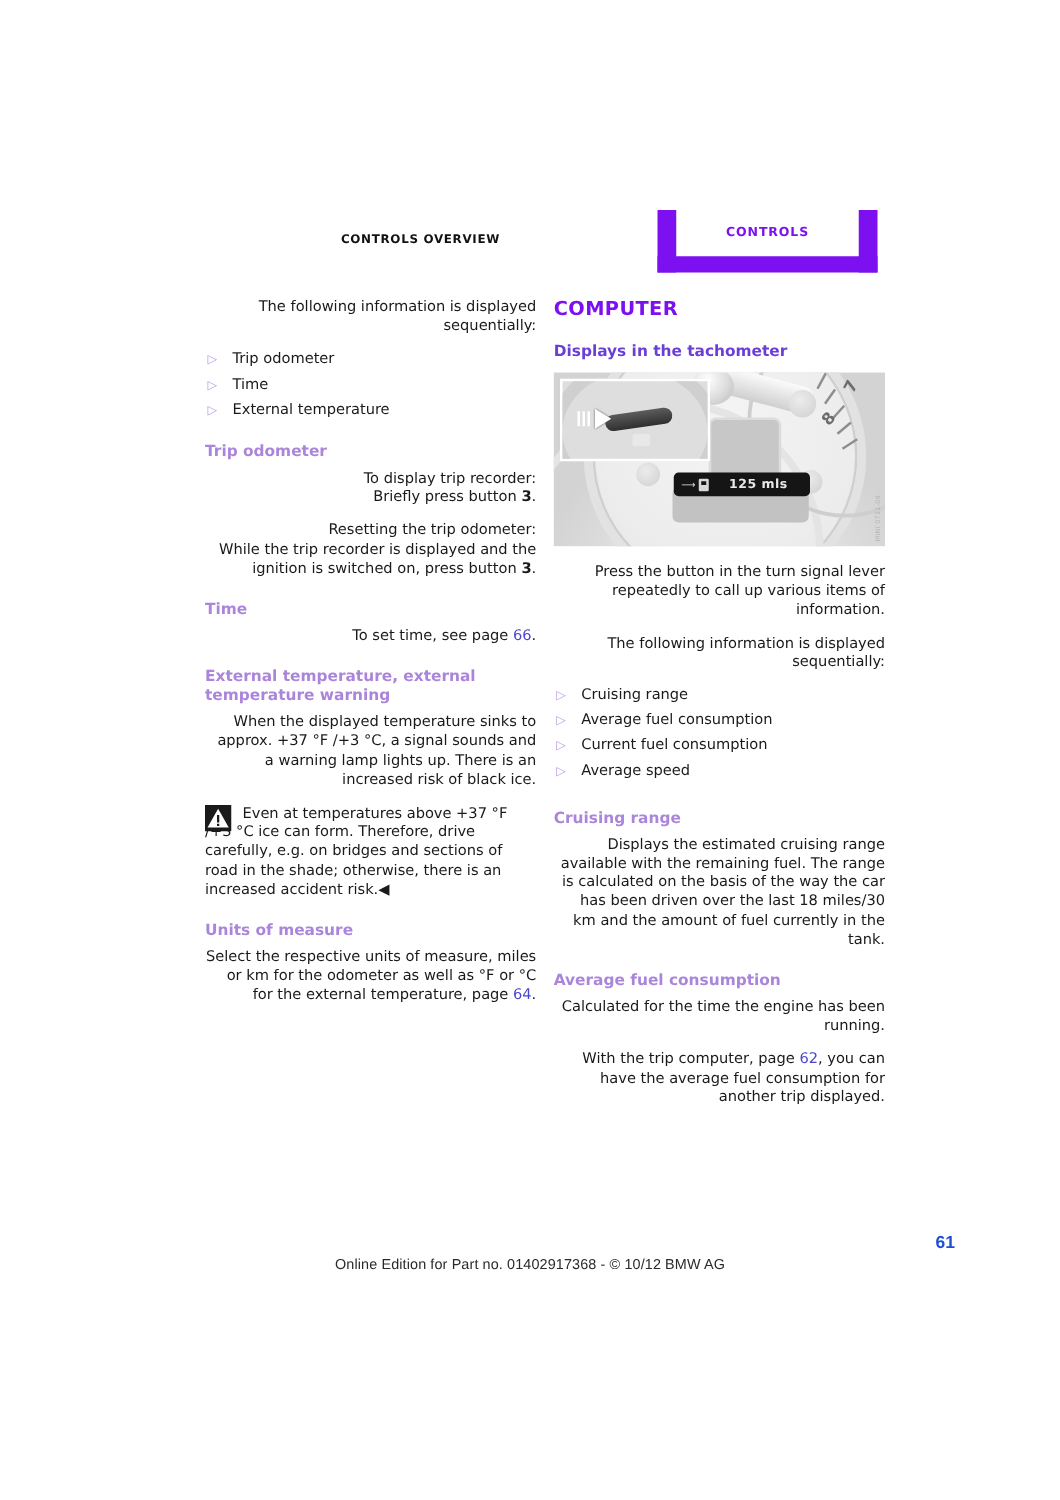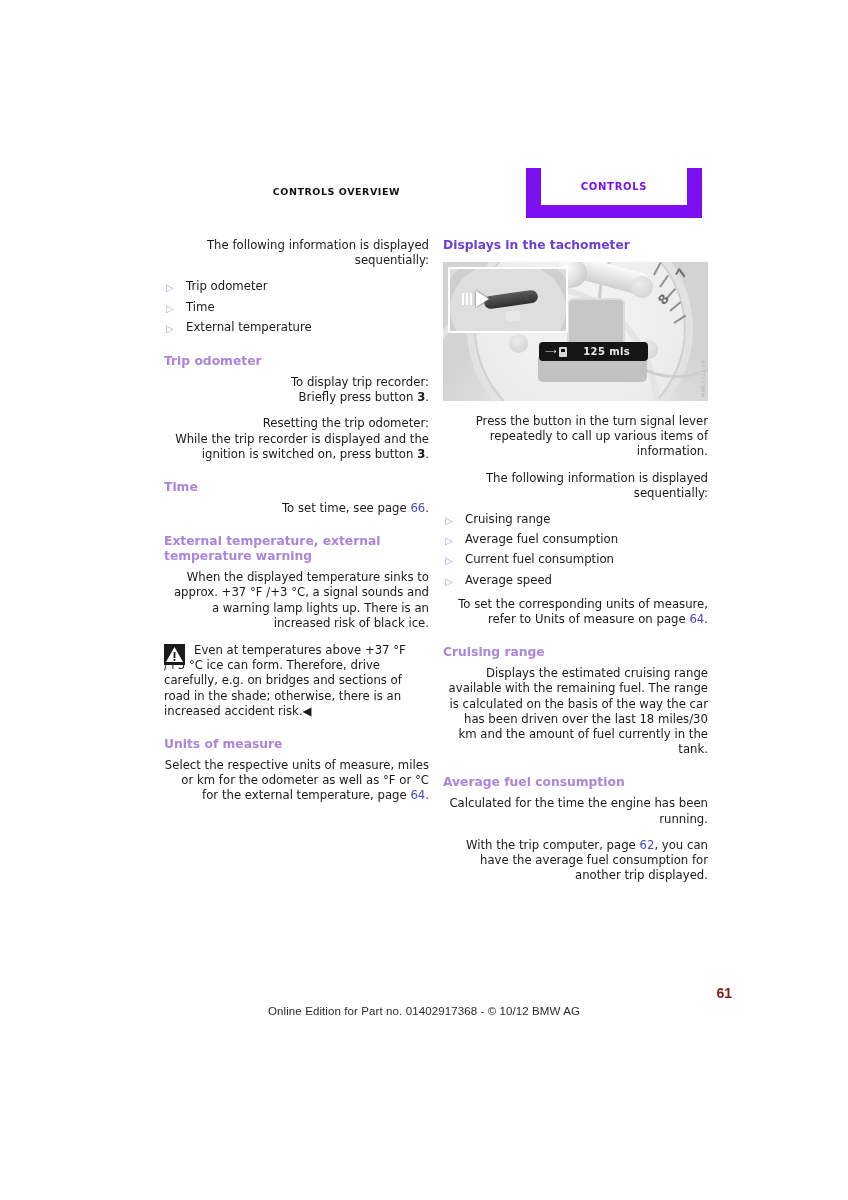--- a/index.html
+++ b/index.html
@@ -337,26 +337,26 @@
   .footer-text{
     font-family:"Liberation Sans", sans-serif;
     font-size:11.5px;
     color:#2a2a2a;
     letter-spacing:.1px;
   }
   .page-num{
     position:absolute;
     left:0; top:985px; width:848px;
     text-align:right;
-    padding-right:116px;
+    padding-right:84px;
     box-sizing:border-box;
     font-family:"Liberation Sans", sans-serif;
     font-size:14px;
     font-weight:bold;
-    color:#7f1d1d;
+    color:#1d4ed8;
   }
 </style>
 </head>
 <body>
 
 <div class="page">
 
   <div class="header">
     <div class="chapter-name">CONTROLS OVERVIEW</div>
     <div class="tab">
@@ -397,20 +397,21 @@
       <div class="wtext"><span style="display:inline-block;width:30px;"></span>Even at temperatures above +37 °F /+3 °C ice can form. Therefore, drive carefully, e.g. on bridges and sections of road in the shade; otherwise, there is an increased accident risk.◀</div>
     </div>
 
     <h2 class="sub">Units of measure</h2>
     <p><span>Select the respective units of measure, miles or km for the odometer as well as °F  or  °C for the external temperature, page </span><span class="pref">64</span><span>.</span></p>
 
   </div>
 
   <div class="col col-right">
 
+    <h1 class="section">COMPUTER</h1>
     <h2 class="sub-strong">Displays in the tachometer</h2>
 
     <div class="figure">
       <div class="fig-bg"></div>
       <div class="dial"></div>
       <div class="dial2"></div>
       <div class="arc-right"></div>
 
       <div class="scale">
         <i style="left:6px;  top:10px; transform:rotate(-62deg);"></i>
@@ -455,21 +456,20 @@
     <p>Press the button in the turn signal lever repeatedly to call up various items of information.</p>
     <p>The following information is displayed sequentially:</p>
 
     <ul class="bullets">
       <li><span class="tri">▷</span><span>Cruising range</span></li>
       <li><span class="tri">▷</span><span>Average fuel consumption</span></li>
       <li><span class="tri">▷</span><span>Current fuel consumption</span></li>
       <li><span class="tri">▷</span><span>Average speed</span></li>
     </ul>
 
-    <p style="margin-top:4px;"><span>To set the corresponding units of measure, refer to Units of measure on page </span><span class="pref">64</span><span>.</span></p>
 
     <h2 class="sub">Cruising range</h2>
     <p>Displays the estimated cruising range available with the remaining fuel. The range is calculated on the basis of the way the car has been driven over the last 18 miles/30 km and the amount of fuel currently in the tank.</p>
 
 
     <h2 class="sub">Average fuel consumption</h2>
     <p>Calculated for the time the engine has been running.</p>
     <p><span>With the trip computer, page </span><span class="pref">62</span><span>, you can have the average fuel consumption for another trip displayed.</span></p>
 
   </div>

